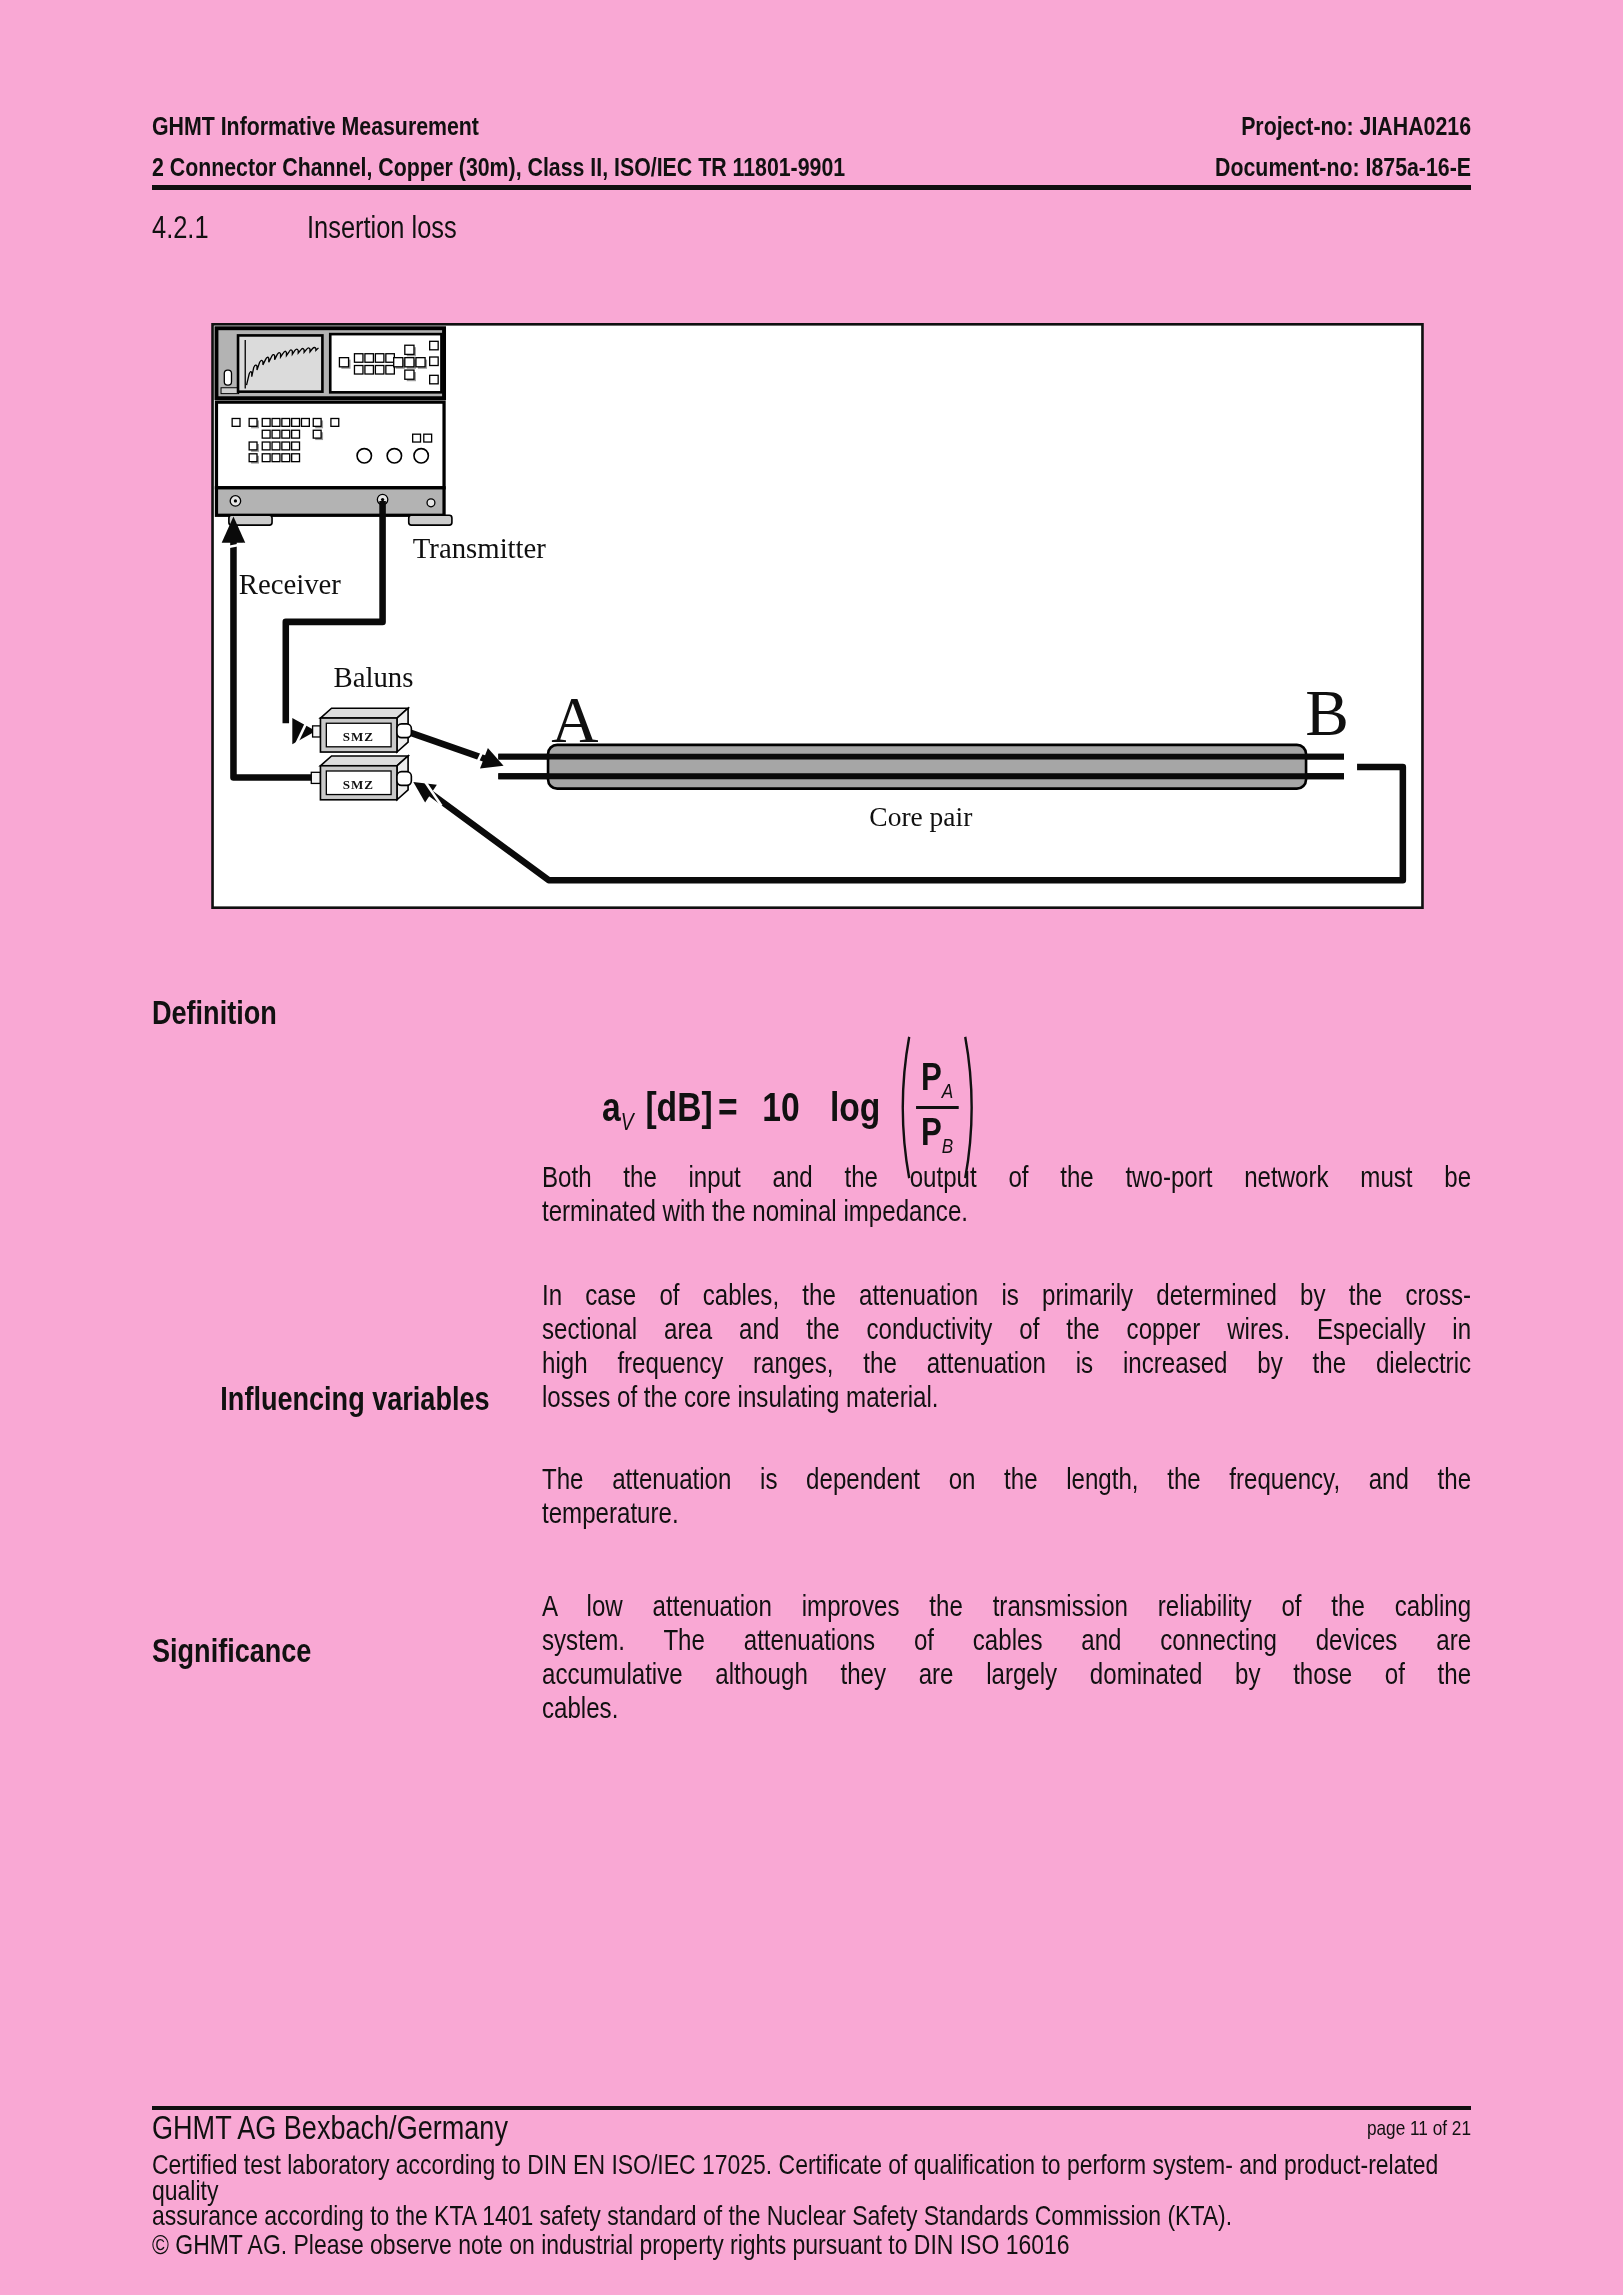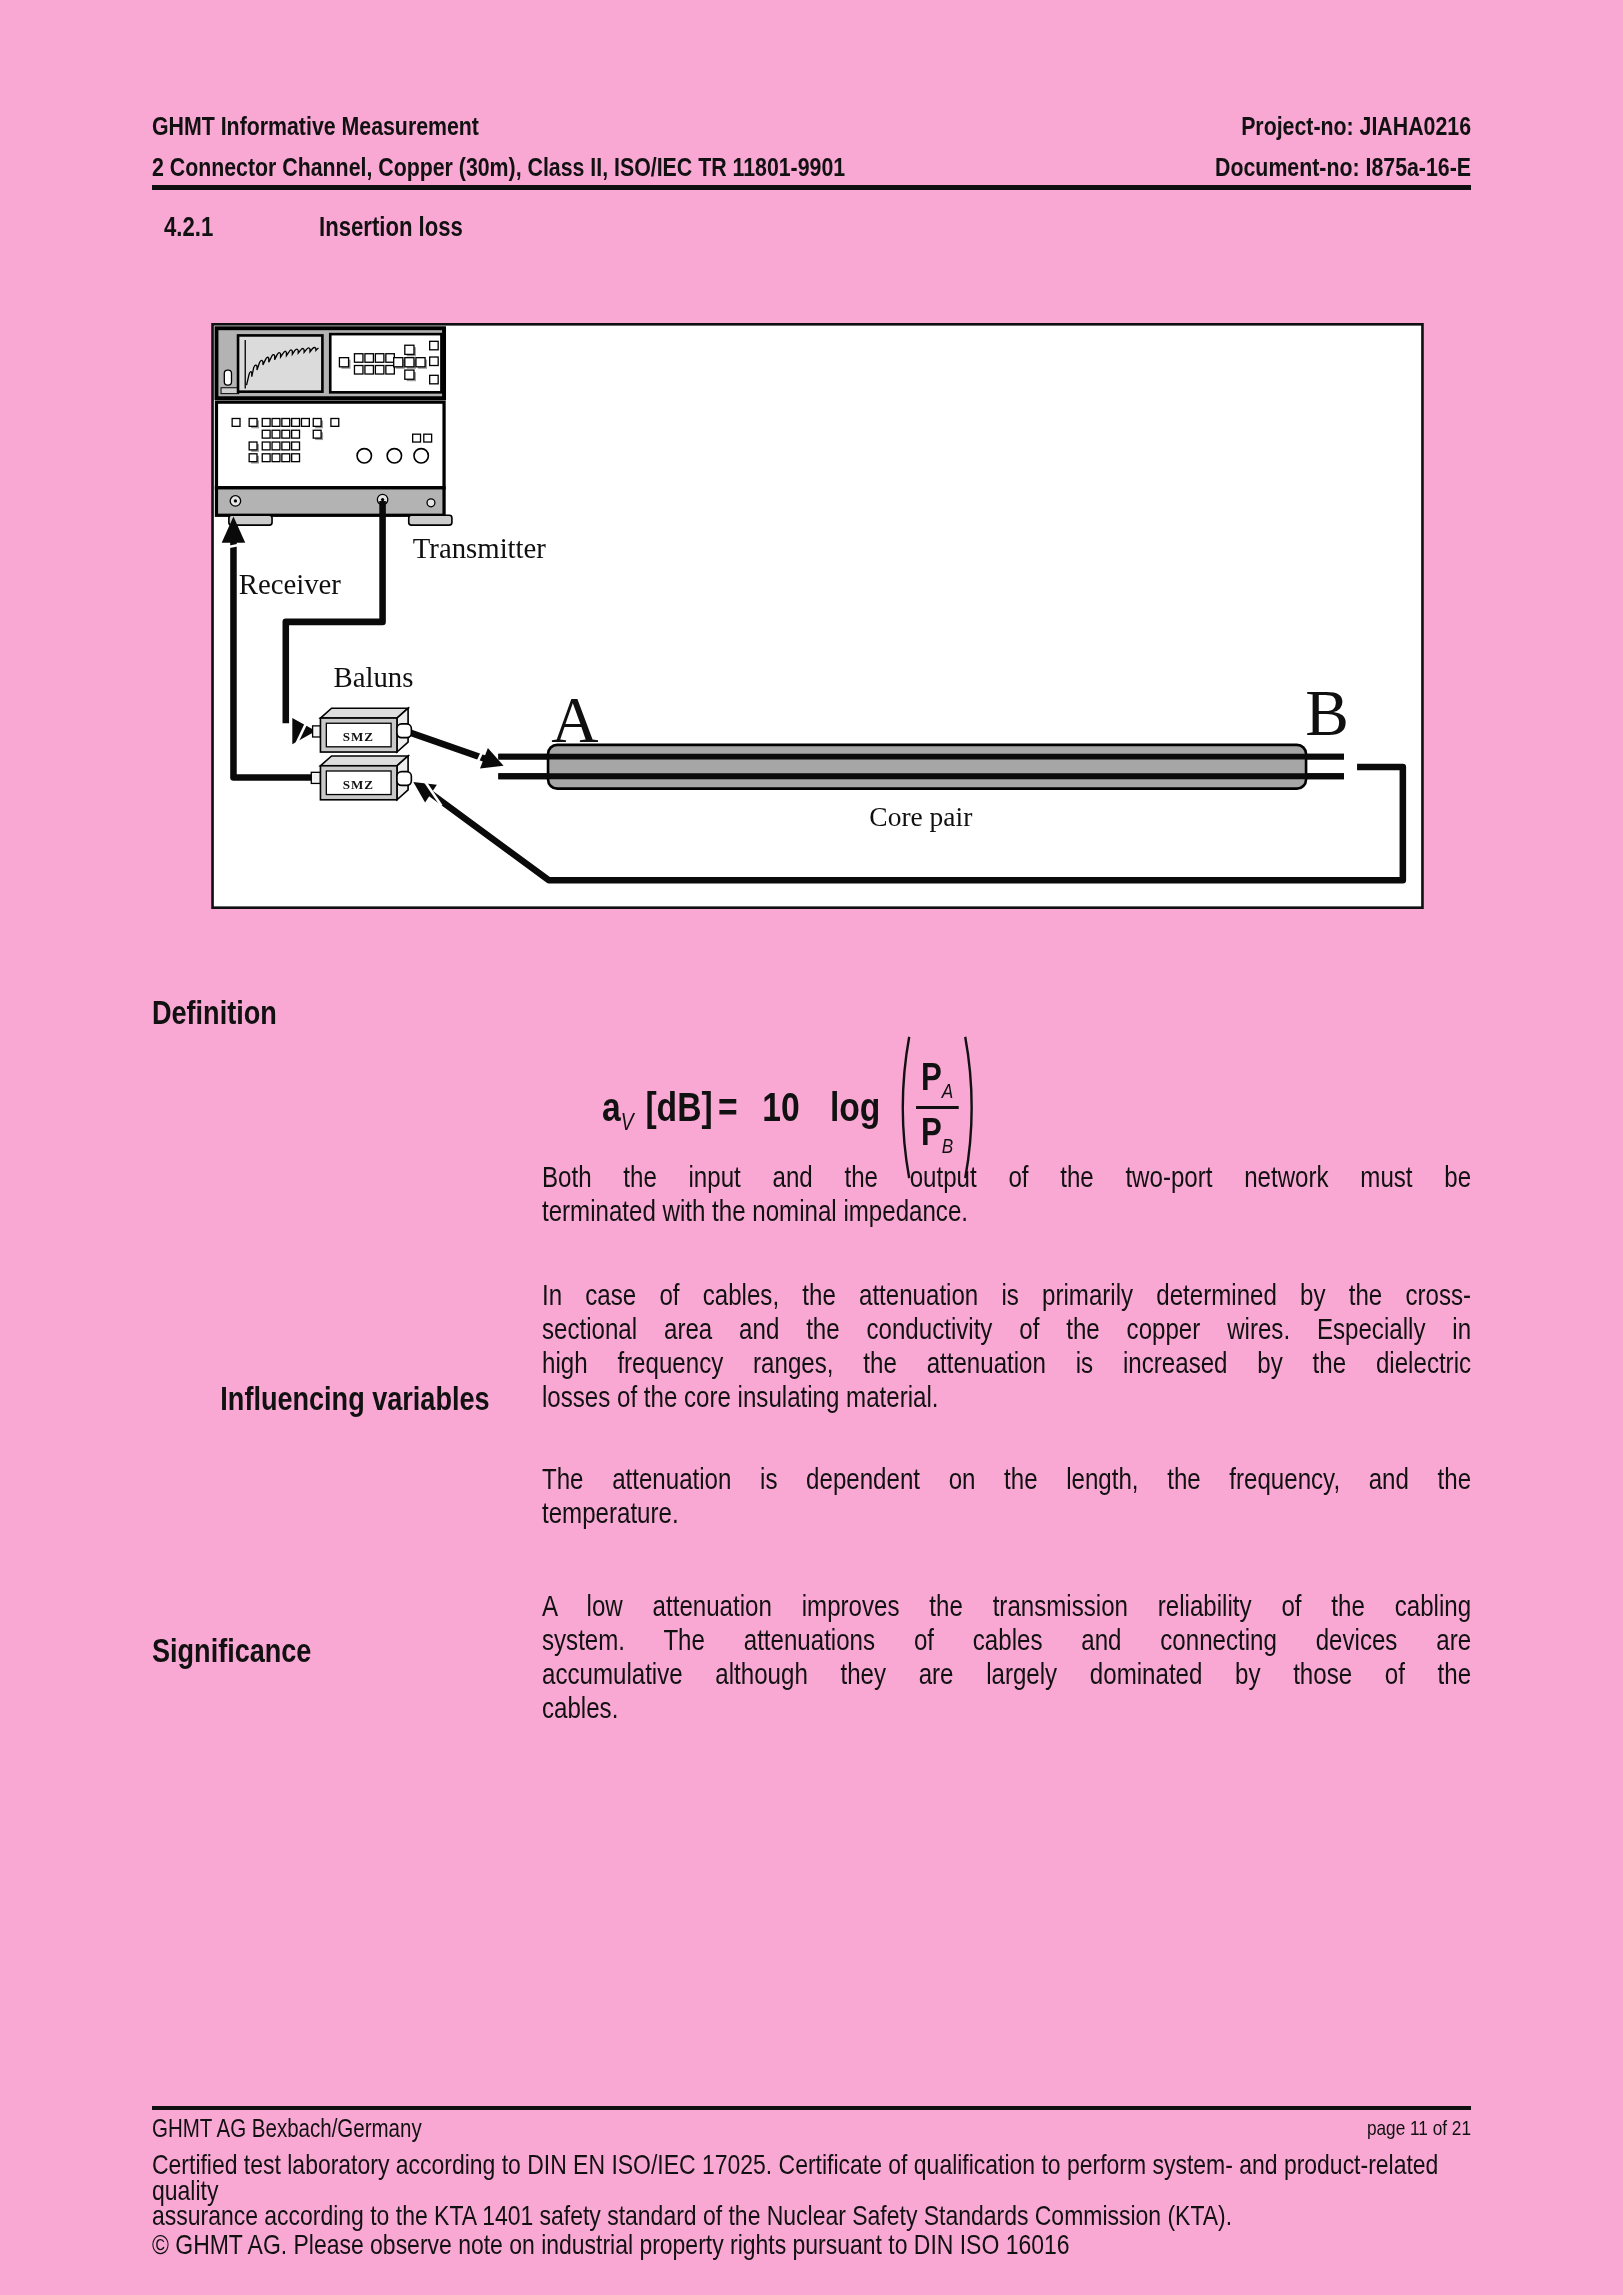--- a/index.html
+++ b/index.html
@@ -8,21 +8,21 @@
   .abs{position:absolute;}
   
   .cond{transform:scaleX(0.82);transform-origin:0 0;}
   .cond-r{transform:scaleX(0.82);transform-origin:100% 0;position:absolute;right:0;top:0;text-align:right;}
   .hdr{font-size:26px;line-height:41px;font-weight:600;}
   .hdr-left{position:absolute;left:152px;top:106px;width:785px;}
   .hdr-left .cond{width:958px;}
   .hdr-right{position:absolute;right:152px;top:106px;width:620px;height:92px;}
   .hdr-right .cond-r{width:756px;}
   .rule{position:absolute;left:152px;width:1319px;background:#101010;}
-  .sec-title{position:absolute;left:164px;top:209px;width:916px;font-weight:700;font-size:27px;line-height:37px;}
+  .sec-title{position:absolute;left:152px;top:209px;width:916px;font-weight:400;font-size:31px;line-height:37px;}
   .sec-title .cond{width:1117px;}
   .sec-num{display:inline-block;width:189px;}
   
   .label-col{position:absolute;left:152px;width:406px;font-weight:700;font-size:33px;line-height:34px;margin-top:45px;}
   .label-col .cond{width:495px;}
   .body-col{position:absolute;left:542px;width:929px;font-size:29.4px;line-height:34px;}
   .body-col .cond{width:1133px;}
   .jl{text-align:justify;text-align-last:justify;}
   .jend{text-align:justify;text-align-last:left;}
   
@@ -30,21 +30,21 @@
   .formula .cond{display:flex;align-items:center;width:537px;height:153px;}
   .f-main{font-size:41px;font-weight:600;white-space:nowrap;}
   .f-sub{font-size:23.6px;font-style:italic;font-weight:400;display:inline-block;transform:translateY(9.2px);}
   .f-gap1{margin-right:14.4px;} .f-gap2{margin-right:6.5px;} .f-gap3{margin-right:30px;}
   .f-gap4{margin-right:37px;} .f-gap5{margin-right:15.7px;}
   .frac{display:flex;flex-direction:column;align-items:center;margin:0 3.9px;}
   .fp{font-size:38px;font-weight:600;line-height:39px;white-space:nowrap;}
   .fp .f-sub{font-size:21px;transform:translateY(7.9px);}
   .fbar{width:52px;height:3.3px;background:#111;margin:3.9px 0;}
   
-  .foot-left{position:absolute;left:152px;top:2111px;width:785px;font-size:25px;line-height:34px;}
+  .foot-left{position:absolute;left:152px;top:2111px;width:785px;font-size:33px;line-height:34px;}
   .foot-left .cond{width:958px;}
   .foot-right{position:absolute;right:152px;top:2111px;width:327px;height:39px;font-size:21px;line-height:34px;}
   .foot-right .cond-r{width:399px;}
   .fine{position:absolute;left:152px;top:2152px;width:1319px;font-size:28px;line-height:25.5px;}
   .fine .cond{width:1608px;}
   .fine .copy{margin-top:3.9px;}
   svg text{font-family:"Liberation Serif",serif;fill:#101010;}
 </style>
 </head>
 <body>

